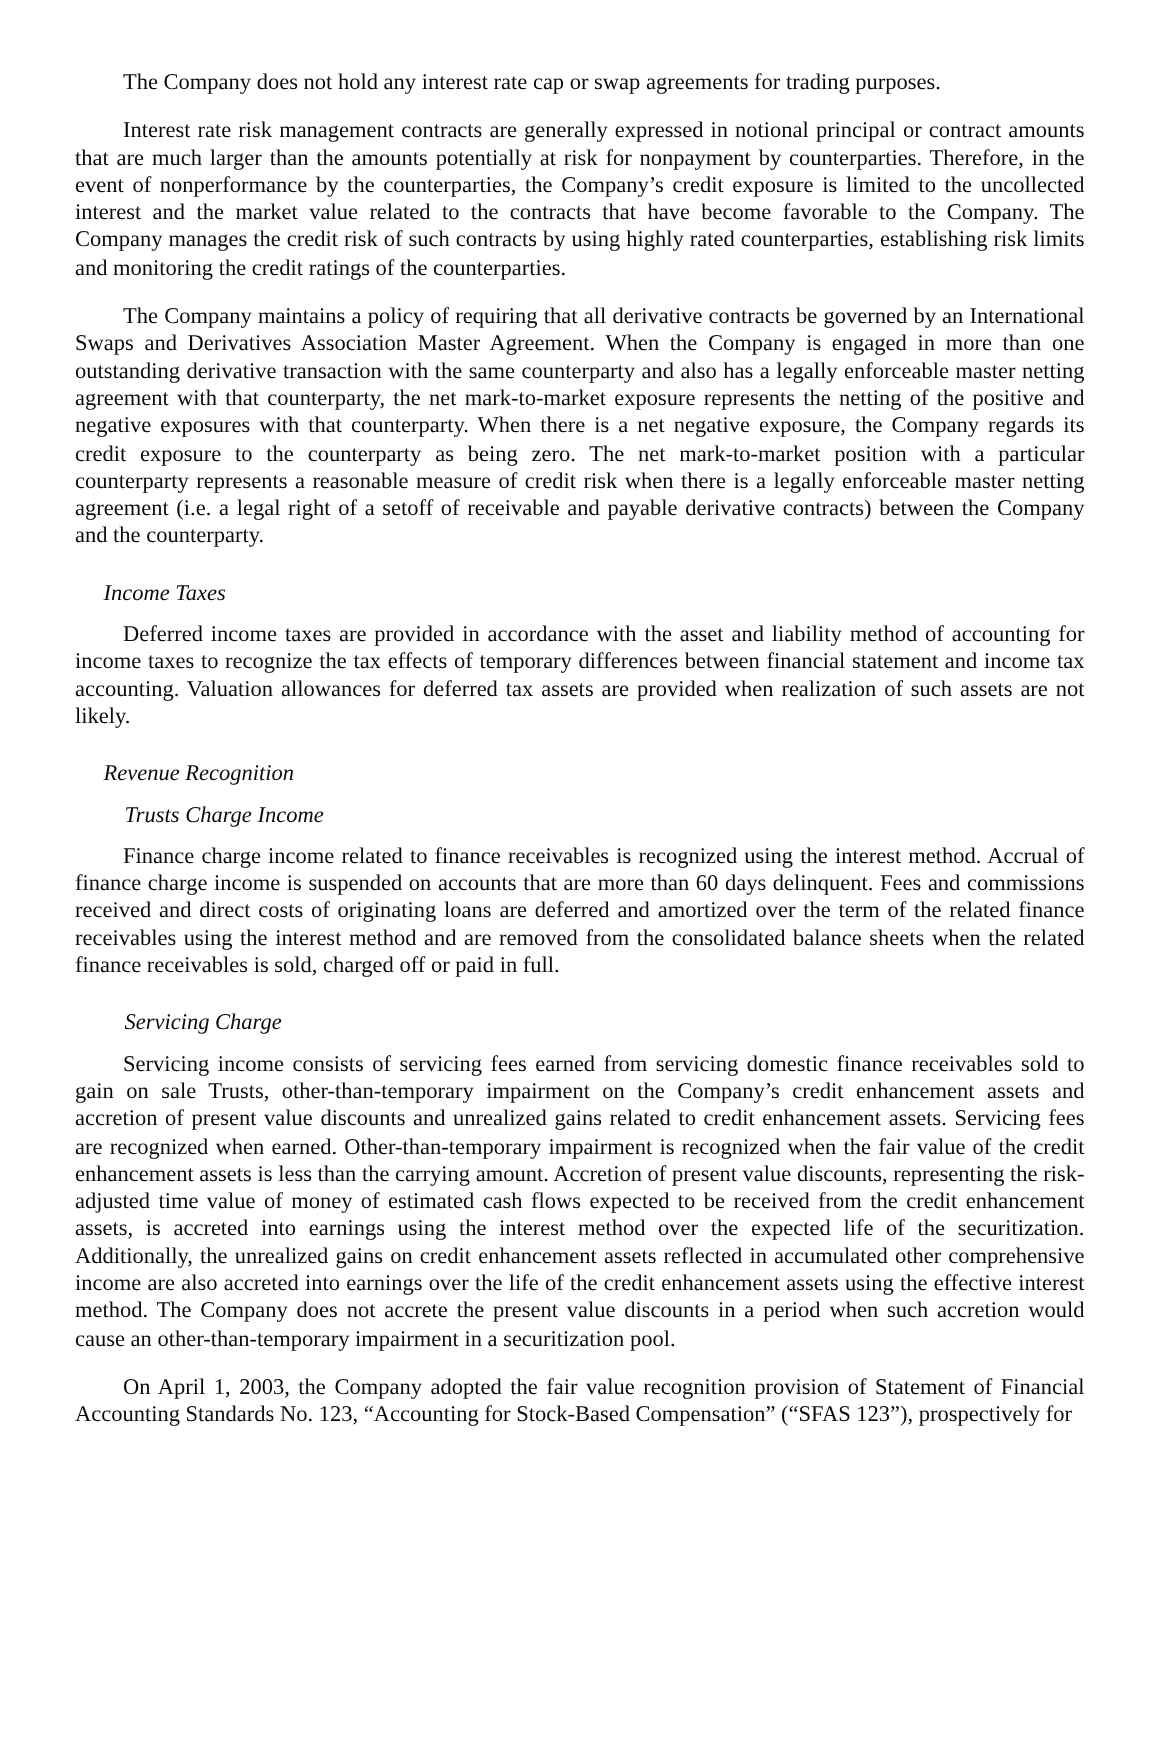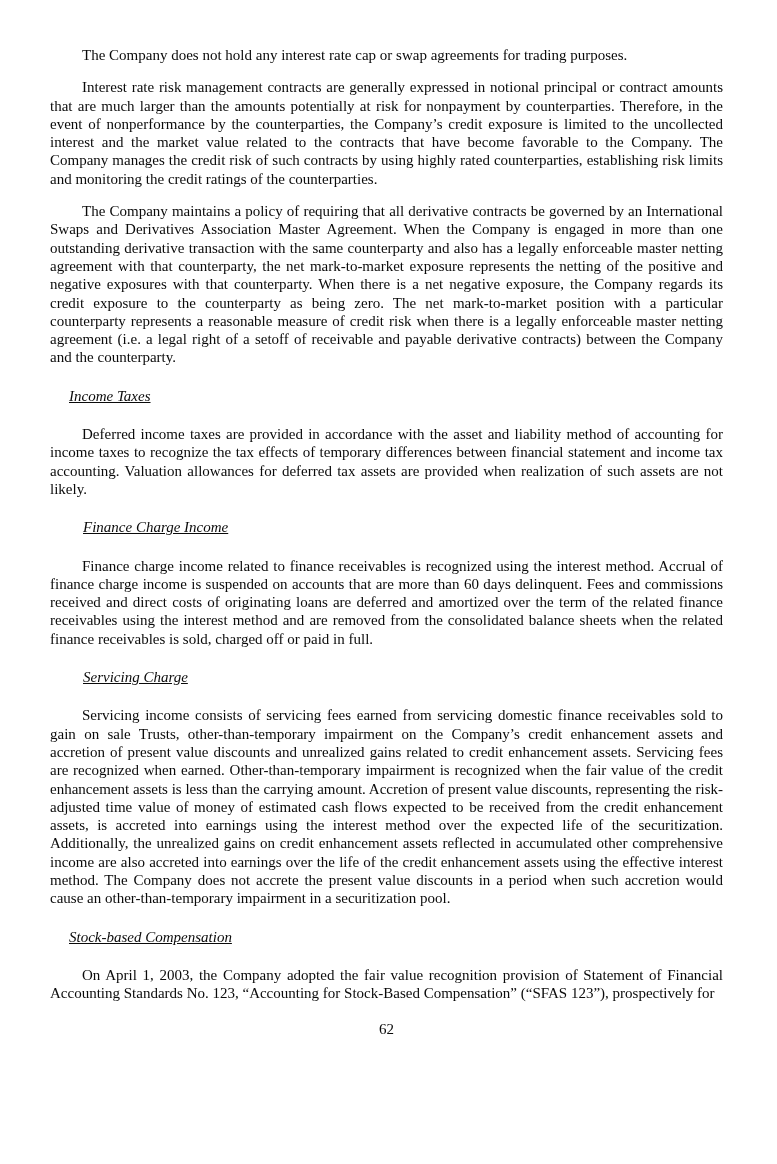--- a/index.html
+++ b/index.html
@@ -28,28 +28,27 @@
   }
   .body-para.first {
     margin-top: 0;
   }
   .h-main, .h-sub {
     margin: 20px 0 0 0;
     font-style: italic;
     font-weight: normal;
     font-size: 15px;
     line-height: 18.3px;
-    text-decoration: underline;
   }
   .h-main { padding-left: 19px; }
   .h-sub  { padding-left: 33px; }
   .h-main + .body-para,
   .h-sub + .body-para,
   .h-main + .h-sub {
-    margin-top: 20px;
+    margin-top: 9px;
   }
   .page-number {
     margin-top: 18px;
     text-align: center;
     text-indent: 0;
   }
 </style>
 </head>
 <body>
 
@@ -58,28 +57,27 @@
   <p class="body-para first">The Company does not hold any interest rate cap or swap agreements for trading purposes.</p>
 
   <p class="body-para">Interest rate risk management contracts are generally expressed in notional principal or contract amounts that are much larger than the amounts potentially at risk for nonpayment by counterparties. Therefore, in the event of nonperformance by the counterparties, the Company’s credit exposure is limited to the uncollected interest and the market value related to the contracts that have become favorable to the Company. The Company manages the credit risk of such contracts by using highly rated counterparties, establishing risk limits and monitoring the credit ratings of the counterparties.</p>
 
   <p class="body-para">The Company maintains a policy of requiring that all derivative contracts be governed by an International Swaps and Derivatives Association Master Agreement. When the Company is engaged in more than one outstanding derivative transaction with the same counterparty and also has a legally enforceable master netting agreement with that counterparty, the net mark-to-market exposure represents the netting of the positive and negative exposures with that counterparty. When there is a net negative exposure, the Company regards its credit exposure to the counterparty as being zero. The net mark-to-market position with a particular counterparty represents a reasonable measure of credit risk when there is a legally enforceable master netting agreement (i.e. a legal right of a setoff of receivable and payable derivative contracts) between the Company and the counterparty.</p>
 
   <h3 class="h-main">Income Taxes</h3>
 
   <p class="body-para">Deferred income taxes are provided in accordance with the asset and liability method of accounting for income taxes to recognize the tax effects of temporary differences between financial statement and income tax accounting. Valuation allowances for deferred tax assets are provided when realization of such assets are not likely.</p>
 
+  <h3 class="h-main">Revenue Recognition</h3>
 
-  <h4 class="h-sub">Finance Charge Income</h4>
+  <h4 class="h-sub">Trusts Charge Income</h4>
 
   <p class="body-para">Finance charge income related to finance receivables is recognized using the interest method. Accrual of finance charge income is suspended on accounts that are more than 60 days delinquent. Fees and commissions received and direct costs of originating loans are deferred and amortized over the term of the related finance receivables using the interest method and are removed from the consolidated balance sheets when the related finance receivables is sold, charged off or paid in full.</p>
 
   <h4 class="h-sub">Servicing Charge</h4>
 
   <p class="body-para">Servicing income consists of servicing fees earned from servicing domestic finance receivables sold to gain on sale Trusts, other-than-temporary impairment on the Company’s credit enhancement assets and accretion of present value discounts and unrealized gains related to credit enhancement assets. Servicing fees are recognized when earned. Other-than-temporary impairment is recognized when the fair value of the credit enhancement assets is less than the carrying amount. Accretion of present value discounts, representing the risk-adjusted time value of money of estimated cash flows expected to be received from the credit enhancement assets, is accreted into earnings using the interest method over the expected life of the securitization. Additionally, the unrealized gains on credit enhancement assets reflected in accumulated other comprehensive income are also accreted into earnings over the life of the credit enhancement assets using the effective interest method. The Company does not accrete the present value discounts in a period when such accretion would cause an other-than-temporary impairment in a securitization pool.</p>
 
-  <h3 class="h-main">Stock-based Compensation</h3>
 
   <p class="body-para">On April 1, 2003, the Company adopted the fair value recognition provision of Statement of Financial Accounting Standards No. 123, “Accounting for Stock-Based Compensation” (“SFAS 123”), prospectively for</p>
 
-  <div class="page-number">62</div>
 
 </div>
 
 </body></html>

